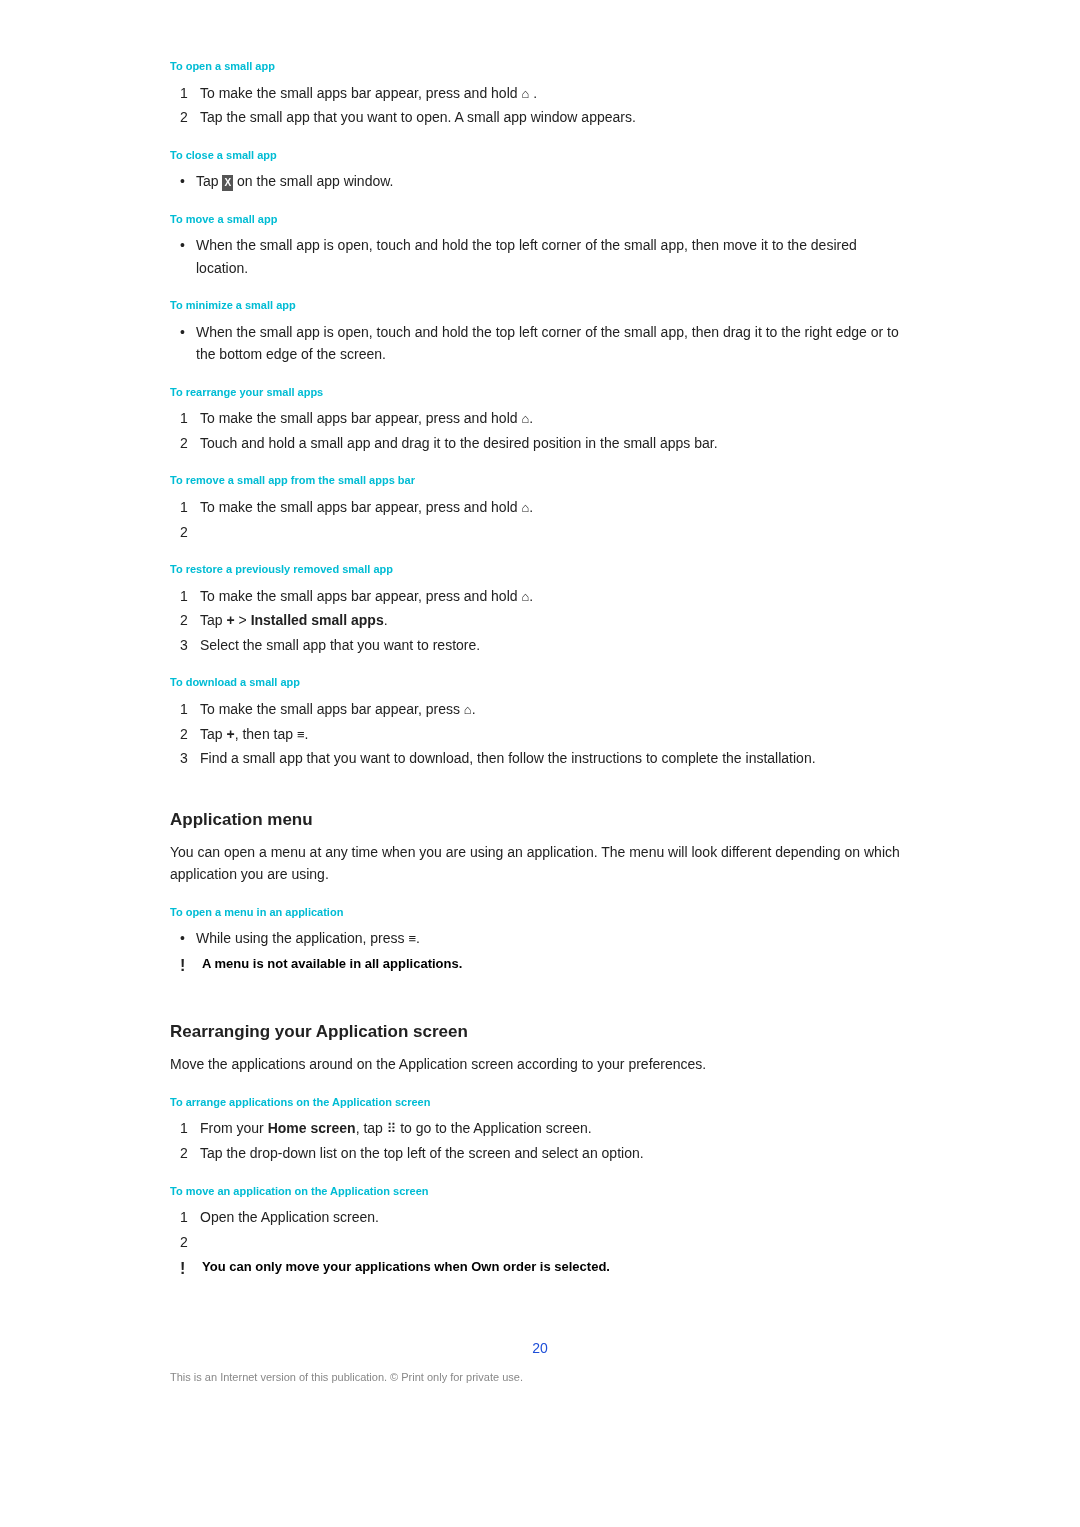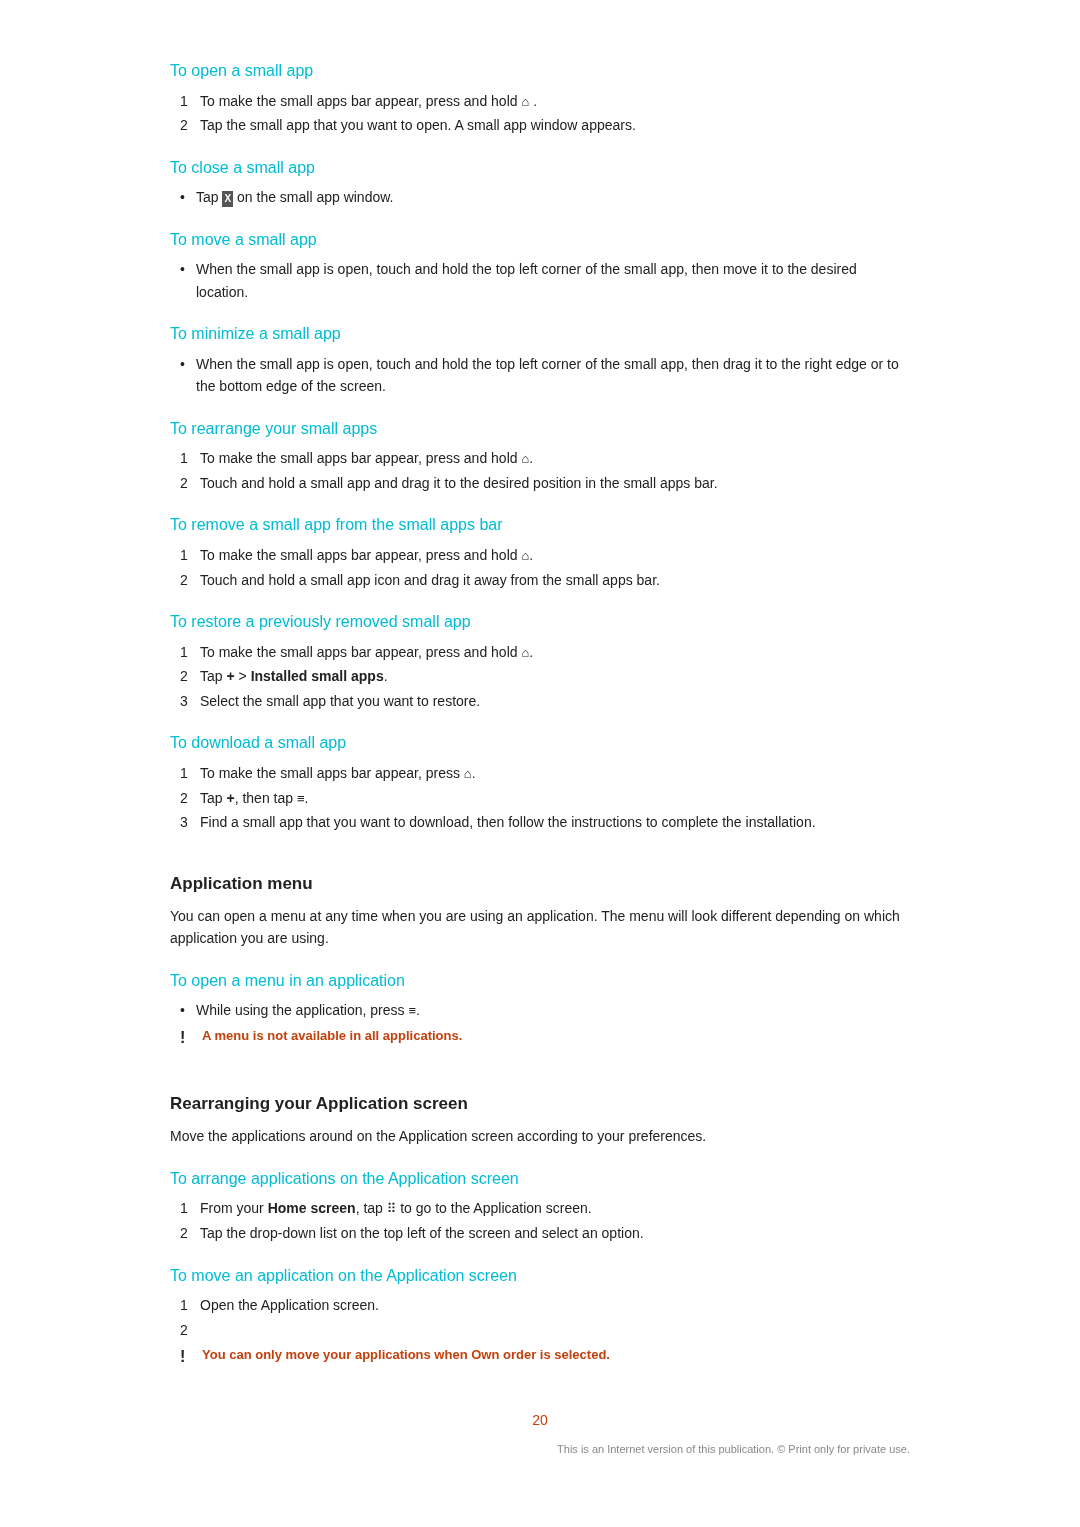--- a/index.html
+++ b/index.html
@@ -14,22 +14,22 @@
       flex-direction: column;
       align-items: center;
     }
     .page {
       width: 780px;
       padding: 40px 20px 60px 20px;
       line-height: 1.6;
     }
     .section-heading {
       color: #00bcd4;
-      font-size: 16px;
-      font-weight: normal;
+      font-size: 11px;
+      font-weight: bold;
       margin-top: 18px;
       margin-bottom: 6px;
     }
     .numbered-list {
       list-style: none;
       padding: 0;
       margin: 0 0 4px 0;
     }
     .numbered-list li {
       display: flex;
@@ -78,32 +78,32 @@
     .warning-icon {
       color: #222;
       font-weight: bold;
       font-size: 16px;
       min-width: 16px;
       line-height: 1.5;
     }
     .warning-text {
       font-size: 13px;
       font-weight: bold;
-      color: #c2410c;
+      color: #000000;
     }
     .bold { font-weight: bold; text-align: center; }
     .page-number {
       text-align: center;
-      color: #c2410c;
+      color: #1d4ed8;
       font-size: 14px;
-      margin-top: 40px;
+      margin-top: 56px;
       margin-bottom: 10px;
     }
     .footer-text {
-      text-align: right;
+      text-align: left;
       color: #888;
       font-size: 11px;
       margin-top: 6px;
     }
     .home-icon {
       display: inline-block;
       font-size: 13px;
     }
     .plus-icon {
       display: inline-block;
@@ -191,21 +191,20 @@
 
   <div>
     <div class="section-heading">To remove a small app from the small apps bar</div>
     <ol class="numbered-list">
       <li>
           <span class="num">1</span>
           <span>To make the small apps bar appear, press and hold <span class="home-icon">⌂</span>.</span>
         </li>
       <li>
           <span class="num">2</span>
-          <span>Touch and hold a small app icon and drag it away from the small apps bar.</span>
         </li>
     </ol>
   </div>
 
   <div>
     <div class="section-heading">To restore a previously removed small app</div>
     <ol class="numbered-list">
       <li>
           <span class="num">1</span>
           <span>To make the small apps bar appear, press and hold <span class="home-icon">⌂</span>.</span>

